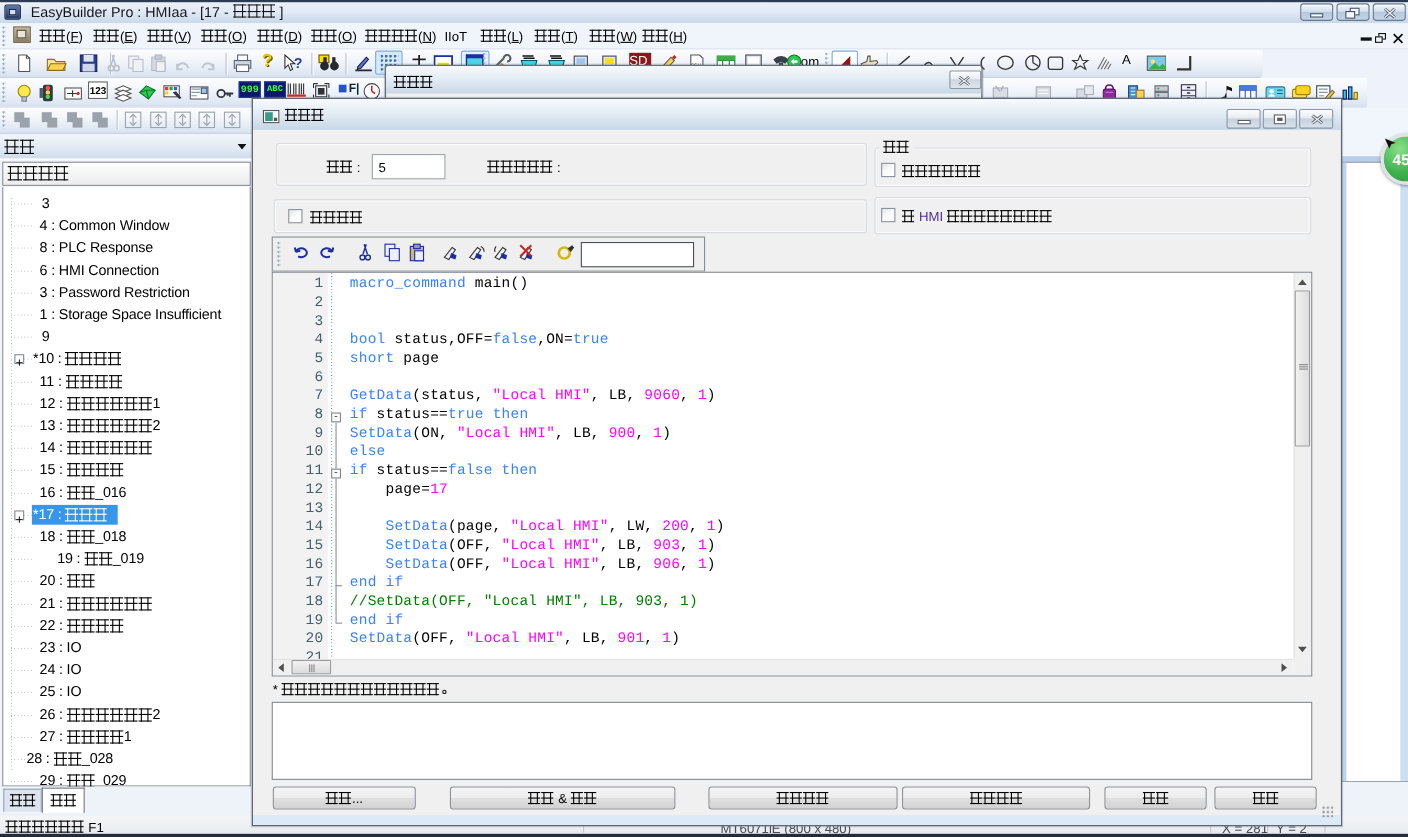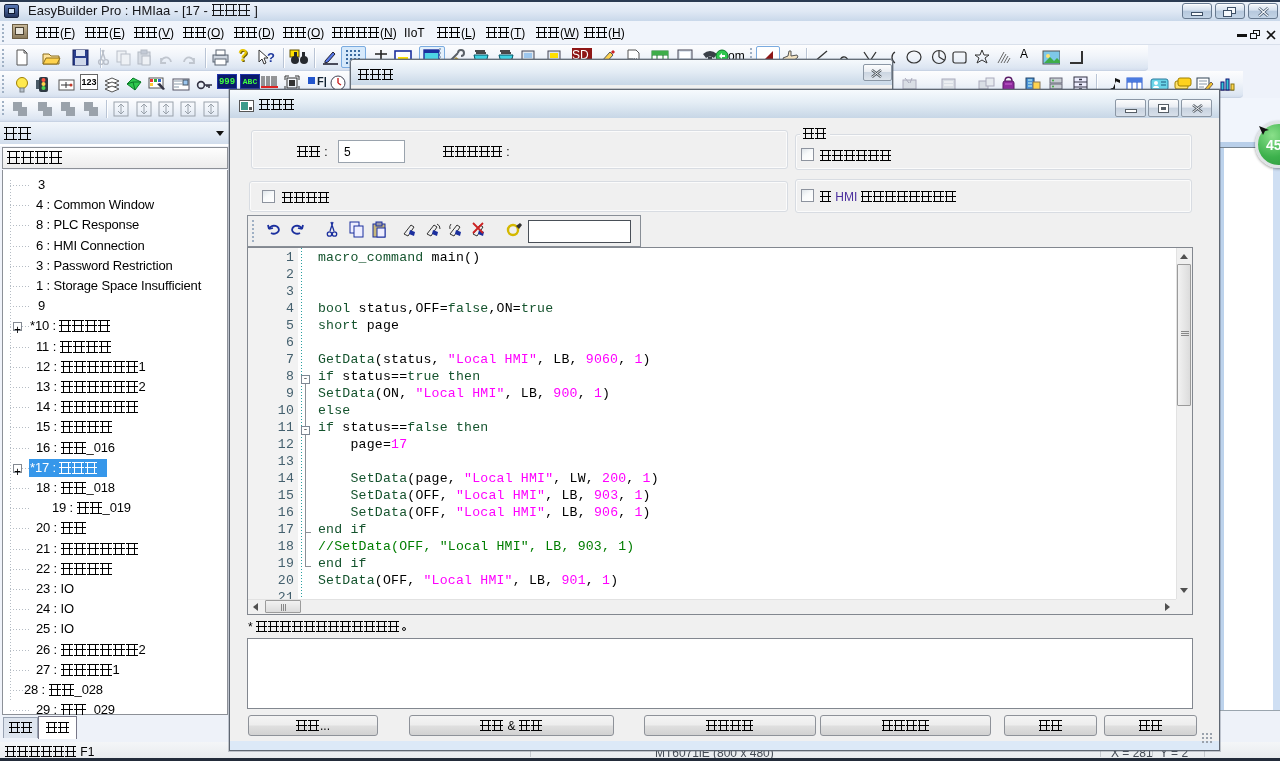--- a/index.html
+++ b/index.html
@@ -13,21 +13,21 @@
 .sep{width:1px;background:#b9c4d5;box-shadow:1px 0 0 #fff}
 .grip{width:3px;background-image:radial-gradient(circle at 1px 1px,#9fb0c4 1px,transparent 1.2px);background-size:3px 4px;background-repeat:repeat-y}
 .wbtn{width:30px;height:16px;border:1px solid #67798f;border-radius:3px;background:linear-gradient(#f5f8fb,#d6e1ee 45%,#b6c8dd 50%,#c3d4e6);box-shadow:inset 0 1px 0 rgba(255,255,255,.8)}
 .btn{border:1px solid #8e9299;border-radius:3px;background:linear-gradient(#f4f4f4,#ededed 48%,#dfdfdf 52%,#d2d2d2);text-align:center;line-height:20px}
 .gb{border:1px solid #d8dce2;border-radius:3px;box-shadow:inset 0 0 0 1px #fbfbfb}
 .cb{width:13px;height:13px;border:1px solid #8d939e;background:linear-gradient(145deg,#dfe5ea,#f8fafb 45%,#fff)}
 .inp{background:#fff;border:1px solid #9aa3ad}
 .mono{font-family:"Liberation Mono",monospace;font-size:13.2px;letter-spacing:.2px;white-space:pre}
 .ti{font-size:13px;letter-spacing:-.15px}
 .ti i.c{width:12px;height:12px;vertical-align:-1.5px}
-.k{color:#14532d}.s{color:#f0f}.n{color:#f0f}.cm{color:#007d00}
+.k{color:#3b82f6}.s{color:#f0f}.n{color:#f0f}.cm{color:#007d00}
 .tri-d{width:0;height:0;border-left:4px solid transparent;border-right:4px solid transparent;border-top:5px solid #111}
 .dot2{background-image:radial-gradient(circle at 1px 1px,#3a6aa0 1.1px,transparent 1.3px);background-size:4px 4px}
 .fold{width:9px;height:9px;border:1px solid #7d8793;background:#fff;position:absolute;font:9px/7px "Liberation Mono";text-align:center;color:#333}
 </style></head><body>
 <div class="a" style="left:0;top:0;width:1280px;height:21px;background:linear-gradient(#eef3f9,#dfe8f4 55%,#c9d8ea)"></div>
 <div class="a" style="left:0;top:0;width:1280px;height:2px;background:#2b3b52"></div>
 <div class="a" style="left:4px;top:4px;width:15px;height:14px;background:linear-gradient(#5a79b5,#24355e);border:1px solid #16233f;border-radius:2px">
     <div class="a" style="left:3px;top:3px;width:7px;height:6px;background:#cfe0f2;border:1px solid #0d1830"></div>
   </div>
 <div class="a" style="left:28px;top:3px;font-size:13px;color:#15161a">EasyBuilder Pro : HMIaa - [17 - <i class="c" style="width:12px;height:12px;"></i><i class="c" style="width:12px;height:12px;"></i><i class="c" style="width:12px;height:12px;"></i> ]</div>

